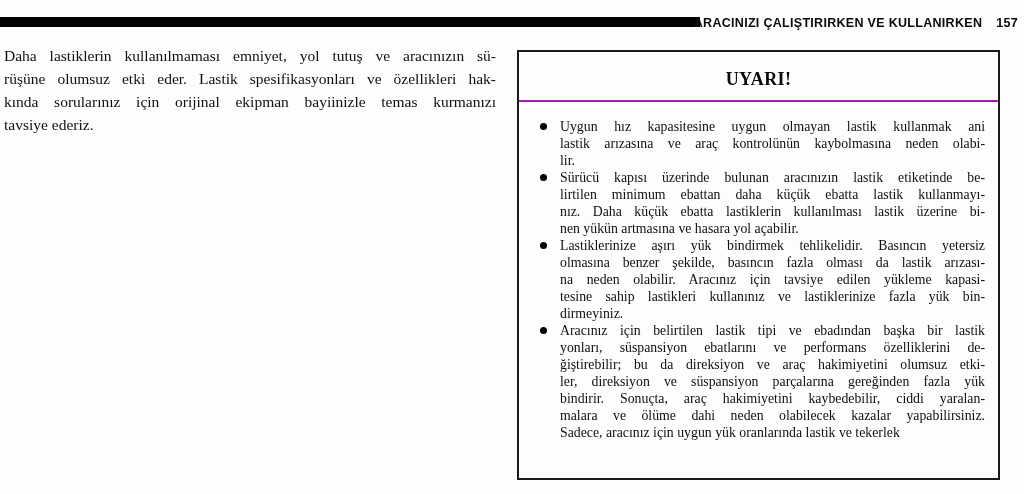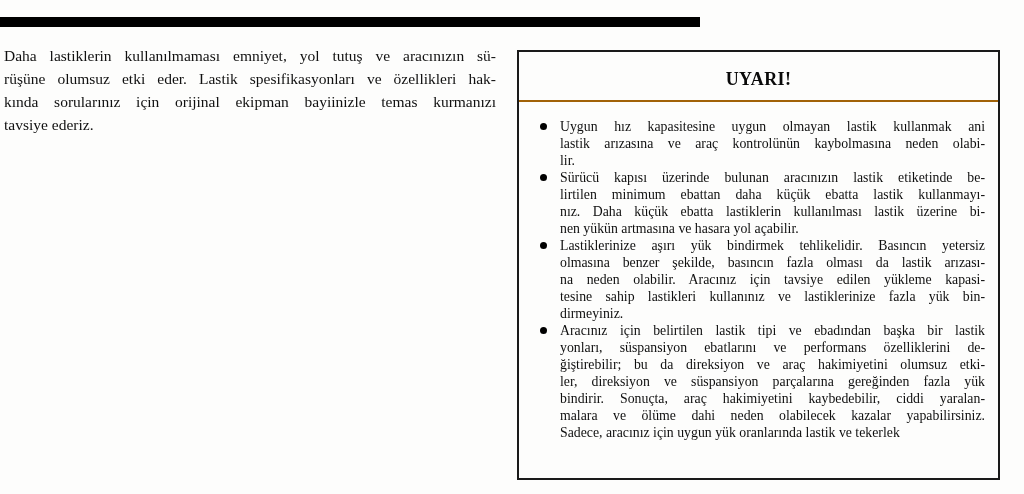--- a/index.html
+++ b/index.html
@@ -48,21 +48,21 @@
   
   .warning-box {
     position: absolute; left: 517px; top: 50px;
     width: 483px; height: 430px;
     border: 2px solid #1a1a1a;
     box-sizing: border-box;
     background: #fdfdfc;
   }
   .warning-title {
     height: 50px; box-sizing: border-box;
-    border-bottom: 2px solid #a16207;
+    border-bottom: 2px solid #a21caf;
     display: flex; align-items: center; justify-content: center;
     padding-top: 6px;
     font-weight: bold; font-size: 18px; letter-spacing: 0.4px;
     color: #0a0a0a;
   }
   .warning-list {
     margin: 0; padding: 16px 13px 0 41px;
     list-style: none;
     font-size: 13.8px; line-height: 17px;
     color: #0f0f0f;
@@ -74,20 +74,24 @@
     width: 7px; height: 7px; border-radius: 50%;
     background: #000000;
   }
 </style>
 </head>
 <body>
 
 <div class="page">
 
   <div class="header-bar"></div>
+  <div class="header-text">
+    <span>ARACINIZI ÇALIŞTIRIRKEN VE KULLANIRKEN</span>
+    <span>157</span>
+  </div>
 
   <div class="left-col">
       <div class="tline">Daha lastiklerin kullanılmaması emniyet, yol tutuş ve aracınızın sü-</div>
       <div class="tline">rüşüne olumsuz etki eder. Lastik spesifikasyonları ve özellikleri hak-</div>
       <div class="tline">kında sorularınız için orijinal ekipman bayiinizle temas kurmanızı</div>
       <div class="tline">tavsiye ederiz.</div>
     </div>
 
   <div class="warning-box">
     <div class="warning-title">UYARI!</div>

